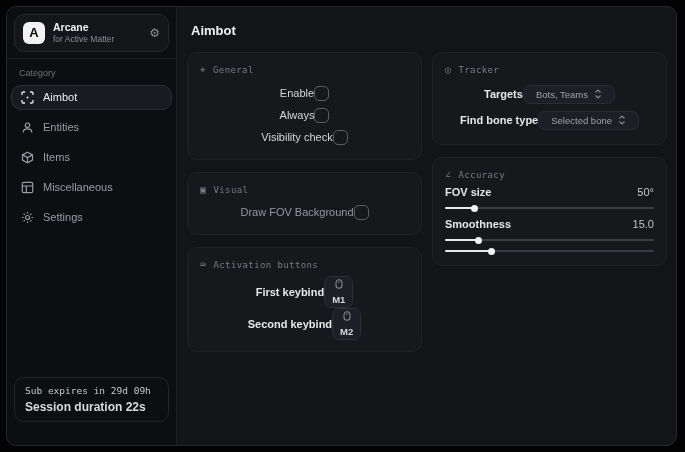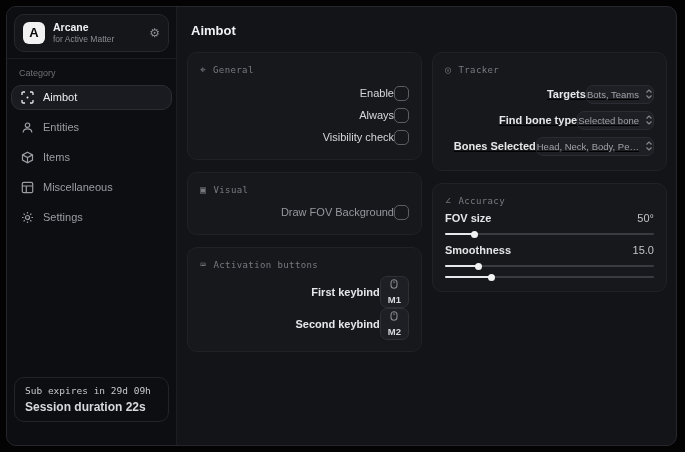--- a/index.html
+++ b/index.html
@@ -32,37 +32,37 @@
 
   
   .main { flex:1; padding:14px 8px 12px 10px; }
   .main-title { font-size:13px; font-weight:700; color:#f2f2f4; margin:2px 0 14px 4px; }
   .columns { display:flex; gap:10px; align-items:flex-start; }
   .col { width:235px; display:flex; flex-direction:column; gap:12px; }
   .card { background:#17181c; border:1px solid #212226; border-radius:10px; padding:9px 12px 11px 12px; }
   .card-header { display:flex; align-items:center; gap:7px; font-family:"DejaVu Sans Mono",monospace;
                  font-size:9px; color:#797b81; margin:2px 0 6px 0; letter-spacing:0.4px; }
   .card-header .sec-icon { font-size:10px; }
-  .row { display:flex; align-items:center; justify-content:flex-end; min-height:22px; }
+  .row { display:flex; align-items:center; justify-content:center; min-height:22px; }
   .row-label { font-size:11px; color:#d6d7da; }
   .row-label.dim { color:#96989d; }
   .row-label.bold { font-weight:700; color:#e6e7e9; }
   .controls { display:flex; align-items:center; gap:7px; }
   .checkbox { width:15px; height:15px; border:1.5px solid #5c5e64; border-radius:5px;
               background:transparent; cursor:pointer; }
   .swatch { width:13px; height:13px; border-radius:4px; cursor:pointer; }
 
   .badge { display:inline-flex; gap:5px; align-items:center; background:#1e1f24;
            border:1px solid #2f3036; border-radius:7px; padding:2px 7px;
            font-size:9.5px; font-weight:700; color:#d7d8db; cursor:pointer;flex-direction:column; }
   .select { display:inline-flex; gap:6px; align-items:center; background:#1e1f24;
-            border:1px solid #2b2c31; border-radius:7px; padding:3px 0;
+            border:1px solid #2b2c31; border-radius:7px; padding:3px 12px;
             font-size:9.5px; color:#9fa1a7; cursor:pointer; max-width:138px; }
   .select .sel-text { white-space:nowrap; overflow:hidden; text-overflow:ellipsis; }
-  .tr-row { min-height:26px;text-decoration:underline; }
+  .tr-row { min-height:26px; }
 
   .slider-group { margin-top:4px; margin-bottom:9px; }
   .slider-group:last-child { margin-bottom:2px; }
   .slider-head { display:flex; justify-content:space-between; align-items:center; }
   .slider-label { font-size:11px; font-weight:700; color:#e4e5e7; }
   .slider-value { font-size:11px; color:#c2c3c7; }
   .track { position:relative; height:2px; background:#3a3b41; border-radius:2px; margin-top:9px; cursor:pointer; }
   .fill { position:absolute; left:0; top:0; height:2px; background:#e8e8ea; border-radius:2px; }
   .thumb { position:absolute; right:-4px; top:-2.5px; width:7px; height:7px;
            background:#f2f2f3; border-radius:50%; }
@@ -214,29 +214,20 @@
           </div>
           <div class="row tr-row">
             <span class="row-label bold">Find bone type</span>
             <span class="select">
               <span class="sel-text">Selected bone</span>
               <svg class="icon-muted" width="8" height="10" viewBox="0 0 8 10" fill="none" stroke="currentColor" stroke-width="1.2">
                 <path d="M1.5 3.5 L4 1 L6.5 3.5 M1.5 6.5 L4 9 L6.5 6.5"></path>
               </svg>
             </span>
           </div>
-          <div class="row tr-row">
-            <span class="row-label bold">Bones Selected</span>
-            <span class="select">
-              <span class="sel-text">Head, Neck, Body, Pe…</span>
-              <svg class="icon-muted" width="8" height="10" viewBox="0 0 8 10" fill="none" stroke="currentColor" stroke-width="1.2">
-                <path d="M1.5 3.5 L4 1 L6.5 3.5 M1.5 6.5 L4 9 L6.5 6.5"></path>
-              </svg>
-            </span>
-          </div>
         </section>
 
         <section class="card">
           <div class="card-header">
             <span class="sec-icon">∠</span>
             <span>Accuracy</span>
           </div>
 
           <div class="slider-group">
             <div class="slider-head">

